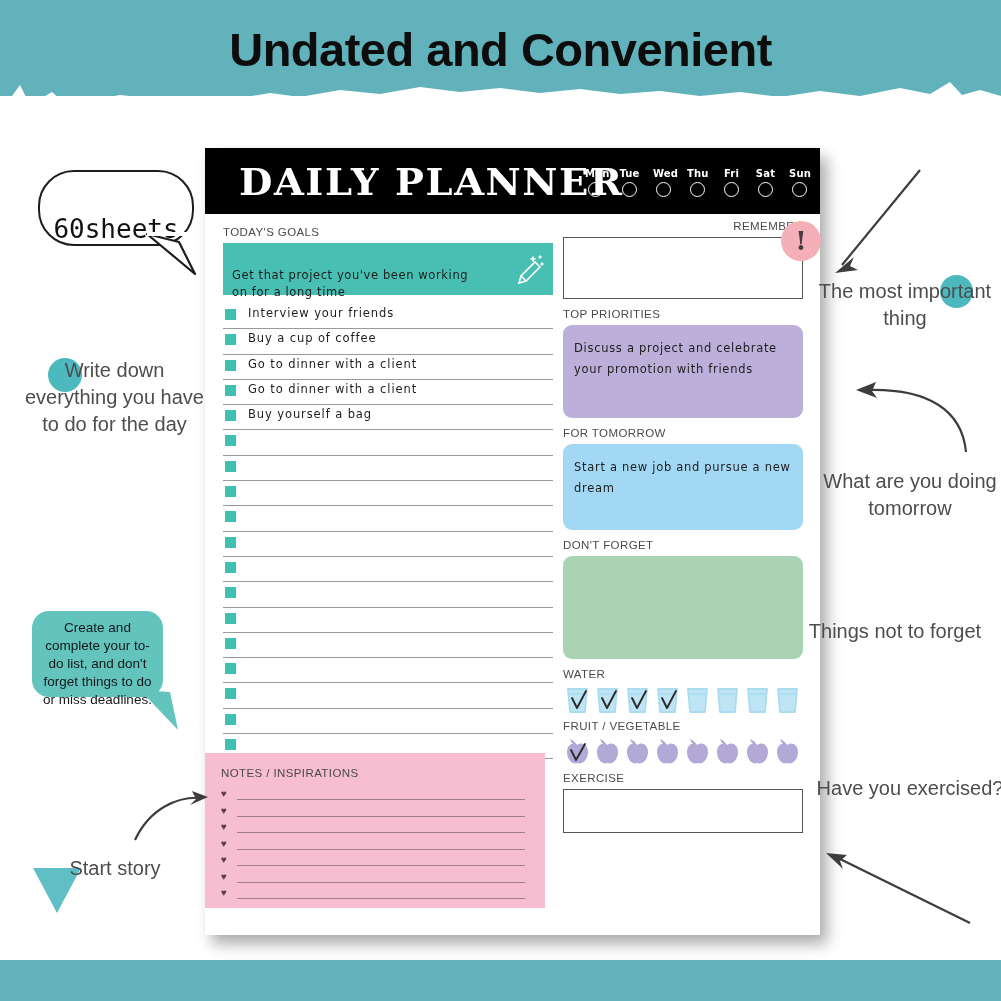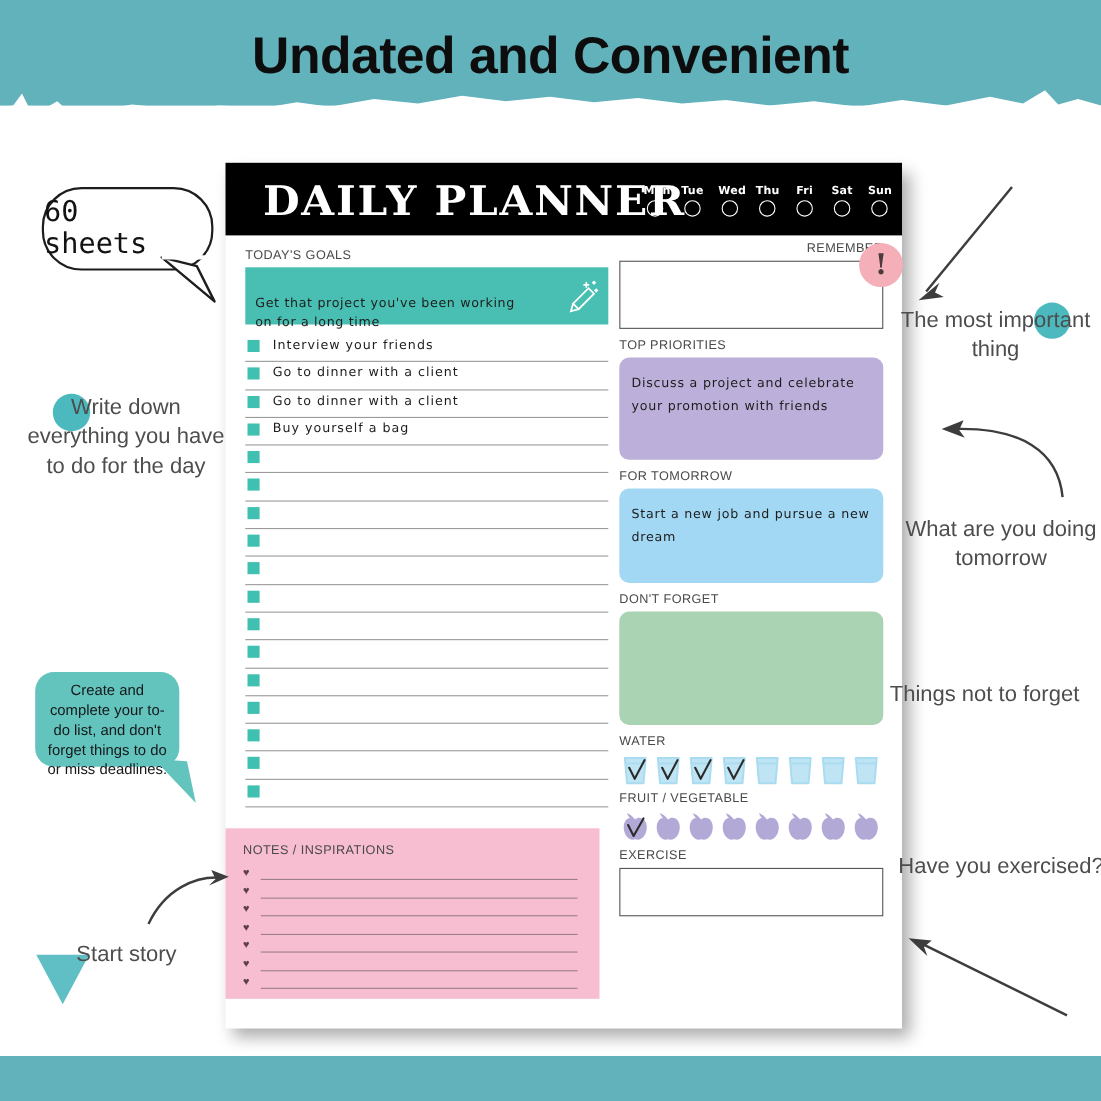--- a/index.html
+++ b/index.html
@@ -162,21 +162,21 @@
     position:absolute;
     font-size:20px;color:#4d4d4d;line-height:27px;text-align:center;
     font-family:"Liberation Sans", sans-serif;
   }
   .teal-dot{
     position:absolute;background:#4cb9bf;border-radius:50%;
   }
   .bubble-sheets{
     position:absolute;left:38px;top:170px;width:152px;height:72px;
     border:2.2px solid #1d1d1d;border-radius:36px;
-    display:flex;flex-direction:column;align-items:flex-start;justify-content:center;
+    display:flex;flex-direction:row;align-items:flex-end;justify-content:center;
   }
   .bubble-sheets div{
     font-size:26px;color:#121212;line-height:29px;
     font-family:"DejaVu Sans Mono", monospace;
   }
   .bubble-teal{
     position:absolute;left:32px;top:611px;width:131px;height:86px;
     background:#62c4bd;border-radius:17px;
     padding:8px 9px 0 9px;box-sizing:border-box;
     text-align:center;
@@ -253,20 +253,24 @@
         </g>
       </svg>
     </div>
     <div class="todo-list">
         <div class="todo-row">
           <div class="todo-box" style="background: rgb(63, 192, 176);"></div>
           <div class="todo-text">Interview your friends</div>
         </div>
         <div class="todo-row">
           <div class="todo-box" style="background: rgb(63, 192, 176);"></div>
+          <div class="todo-text">Buy a cup of coffee</div>
+        </div>
+        <div class="todo-row">
+          <div class="todo-box" style="background: rgb(63, 192, 176);"></div>
           <div class="todo-text">Go to dinner with a client</div>
         </div>
         <div class="todo-row">
           <div class="todo-box" style="background: rgb(63, 192, 176);"></div>
           <div class="todo-text">Go to dinner with a client</div>
         </div>
         <div class="todo-row">
           <div class="todo-box" style="background: rgb(63, 192, 176);"></div>
           <div class="todo-text">Buy yourself a bag</div>
         </div>

